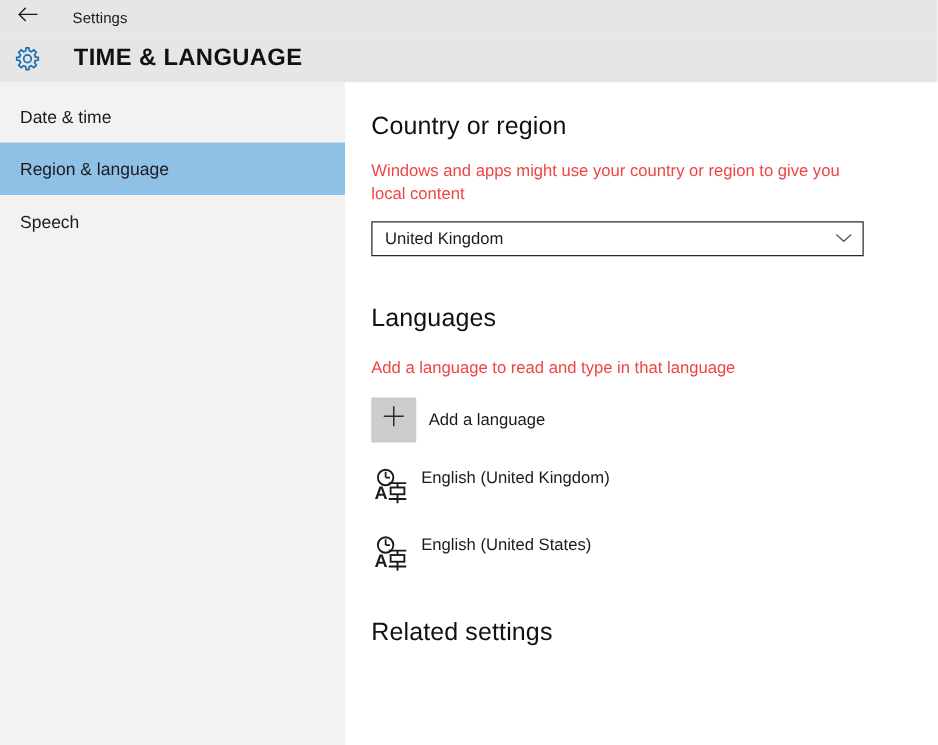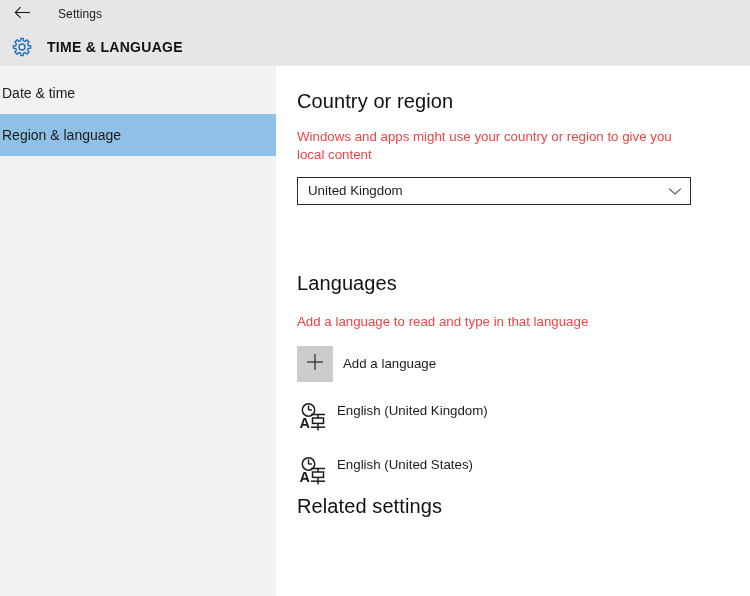--- a/index.html
+++ b/index.html
@@ -63,42 +63,42 @@
   }
   .gear-wrap {
     width: 44px;
     height: 39px;
     display: flex;
     align-items: center;
     justify-content: center;
     flex: none;
   }
   .page-title {
-    font-size: 14px;
+    font-size: 19px;
     font-weight: 600;
     color: #111111;
     letter-spacing: 0.3px;
-    margin-left: 3px;
+    margin-left: 15px;
   }
 
   
   .sidebar {
     position: absolute;
     left: 0; top: 66px;
     width: 276px;
     height: 530px;
     background: #f2f2f2;
     padding-top: 6px;
     box-sizing: border-box;
   }
   .sidebar-item {
     height: 42px;
     display: flex;
     align-items: center;
-    padding-left: 2px;
+    padding-left: 16px;
     box-sizing: border-box;
     font-size: 14px;
     color: #1b1b1b;
   }
   .sidebar-item.selected {
     background: #8fc1e7;
   }
 
   
   .content {
@@ -144,21 +144,21 @@
     font-size: 13.3px;
     color: #1b1b1b;
     flex: 1;
   }
   .combo-chevron {
     flex: none;
     display: block;
   }
 
   
-  .languages-section { position: absolute; left: 21px; top: 178px; width: 420px; margin-top: 28px; }
+  .languages-section { position: absolute; left: 21px; top: 178px; width: 420px; }
   .languages-section .section-heading { margin: 0; }
   .languages-desc { margin-top: 18px; }
 
   .add-language-row {
     margin-top: 15px;
     display: flex;
     align-items: center;
   }
   .add-language-button {
     width: 36px;
@@ -244,20 +244,23 @@
     </div>
     <span class="page-title">TIME &amp; LANGUAGE</span>
   </div>
 
   <div class="sidebar">
     <div class="sidebar-item">
       <span>Date &amp; time</span>
     </div>
     <div class="sidebar-item selected">
       <span>Region &amp; language</span>
+    </div>
+    <div class="sidebar-item">
+      <span>Speech</span>
     </div>
   </div>
 
   <div class="content">
 
     <div class="country-section">
       <div class="section-heading">Country or region</div>
       <div class="body-text country-desc">Windows and apps might use your country or region to give you local content</div>
       <div class="combo">
         <span class="combo-value">United Kingdom</span>

